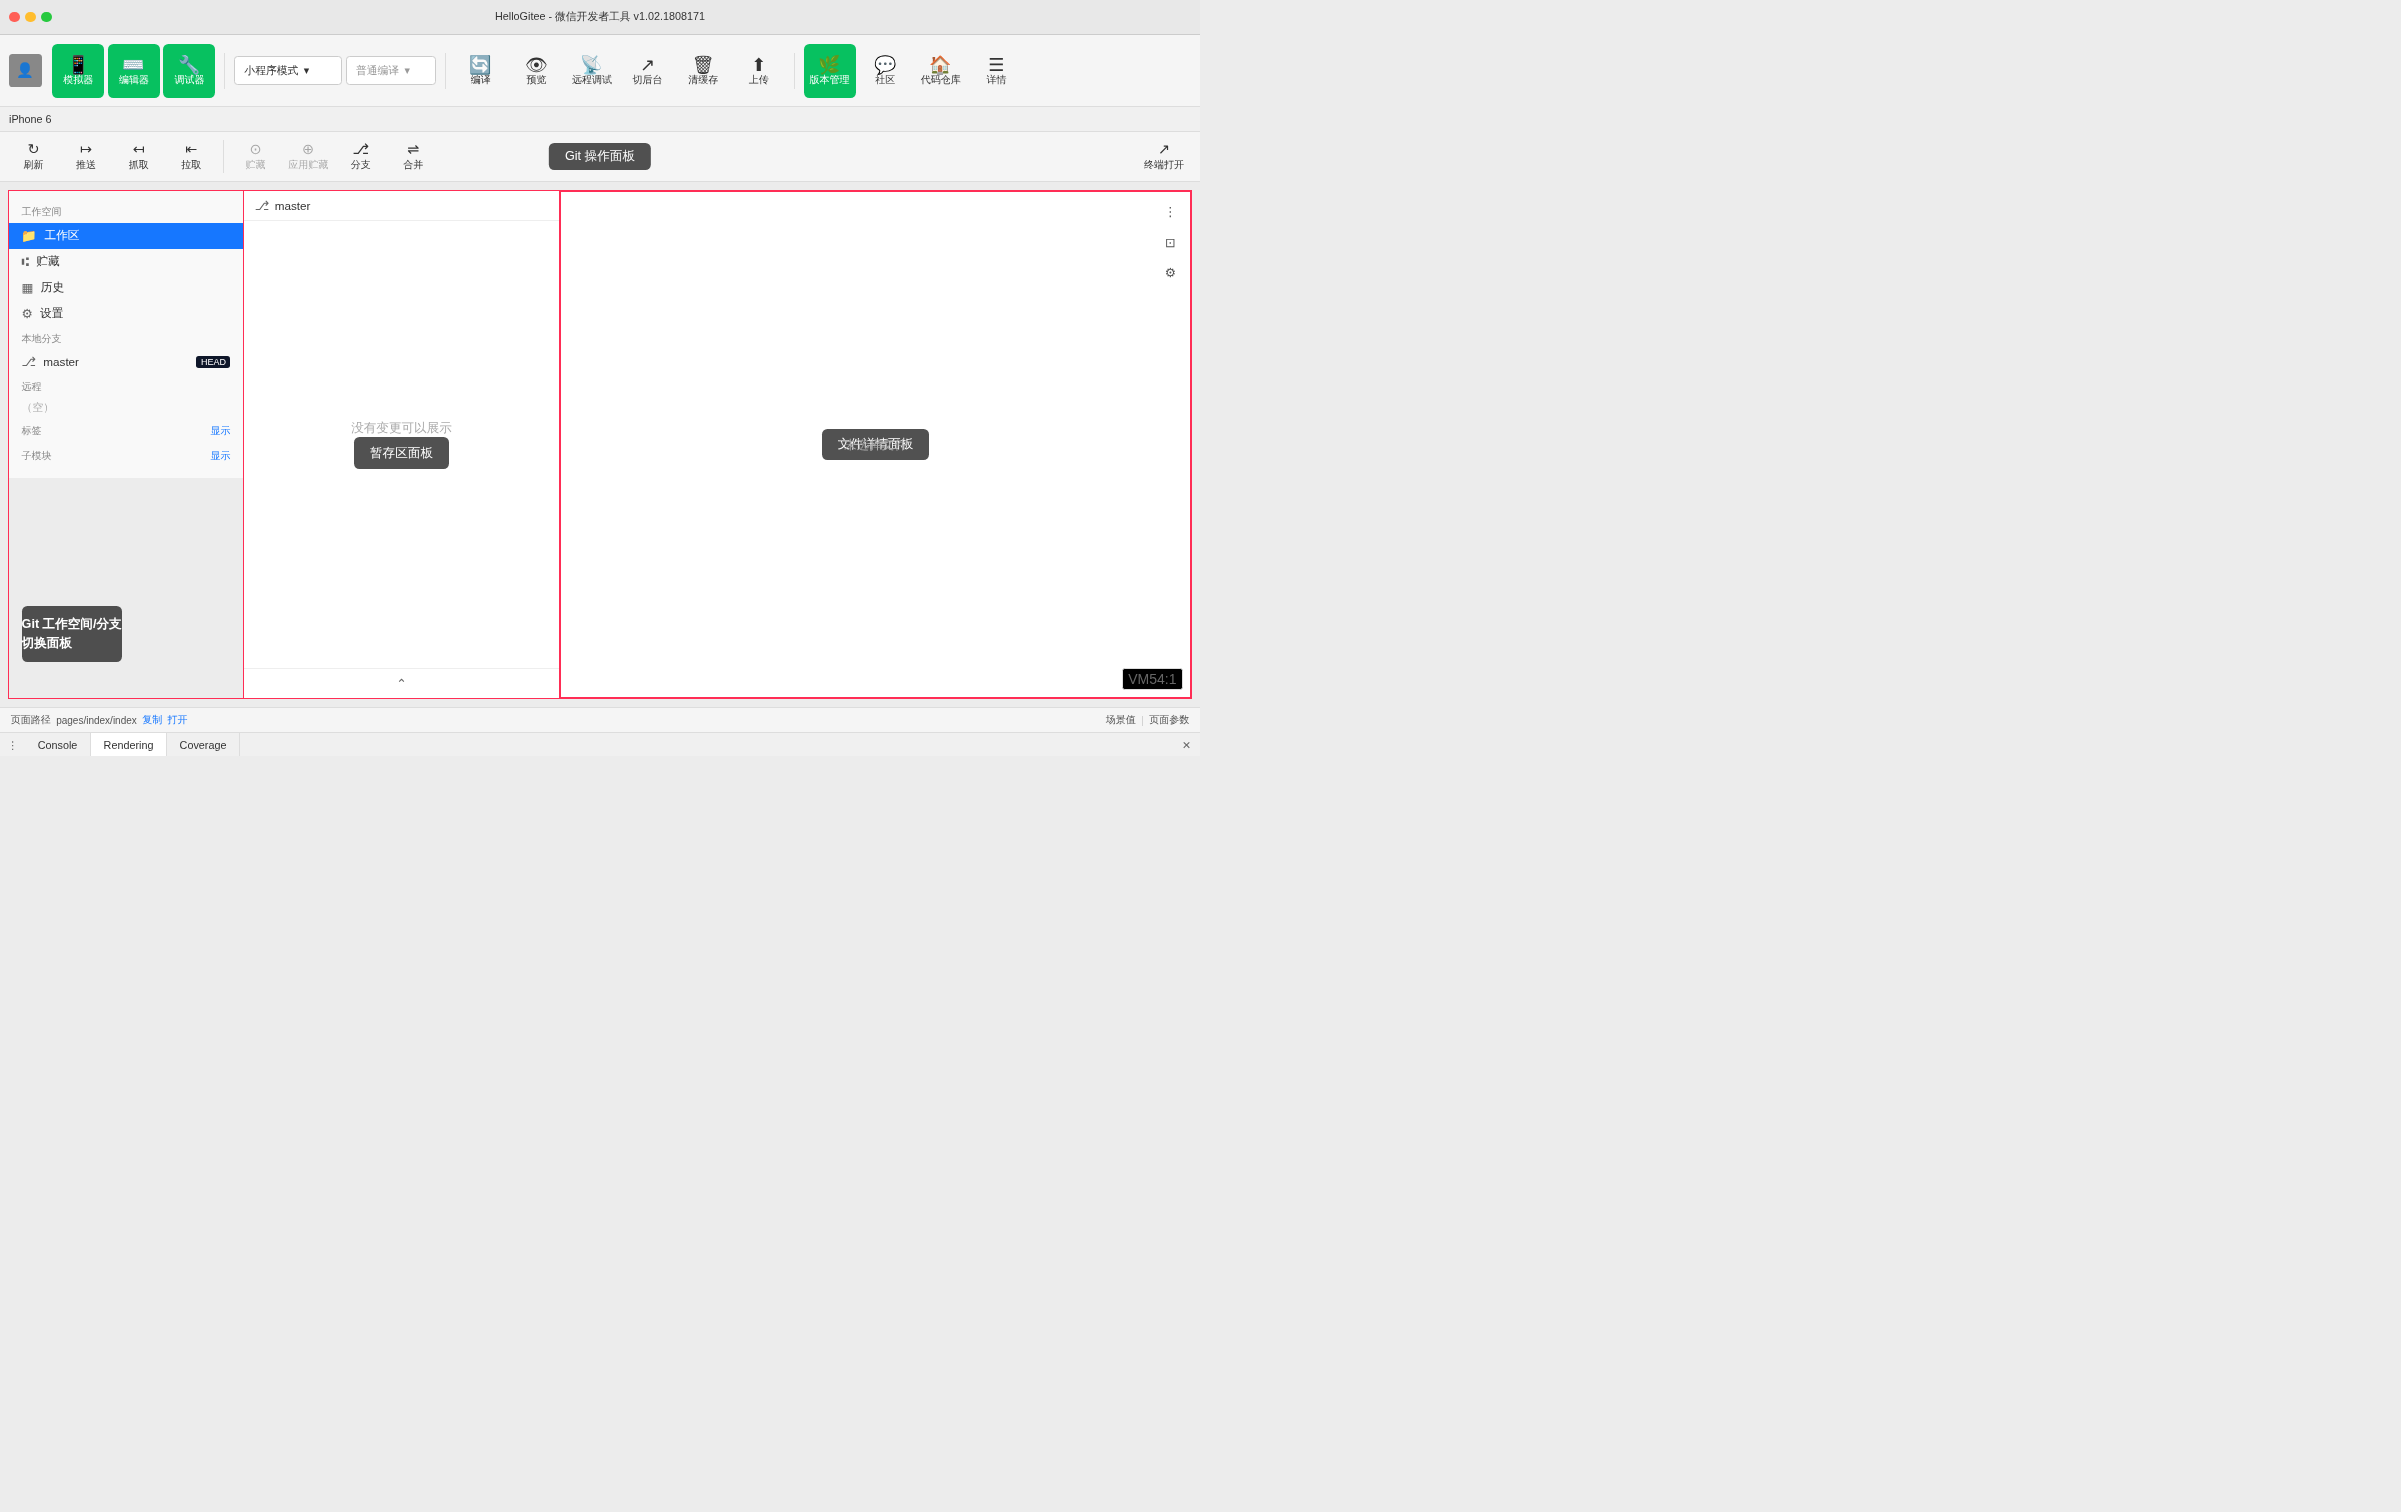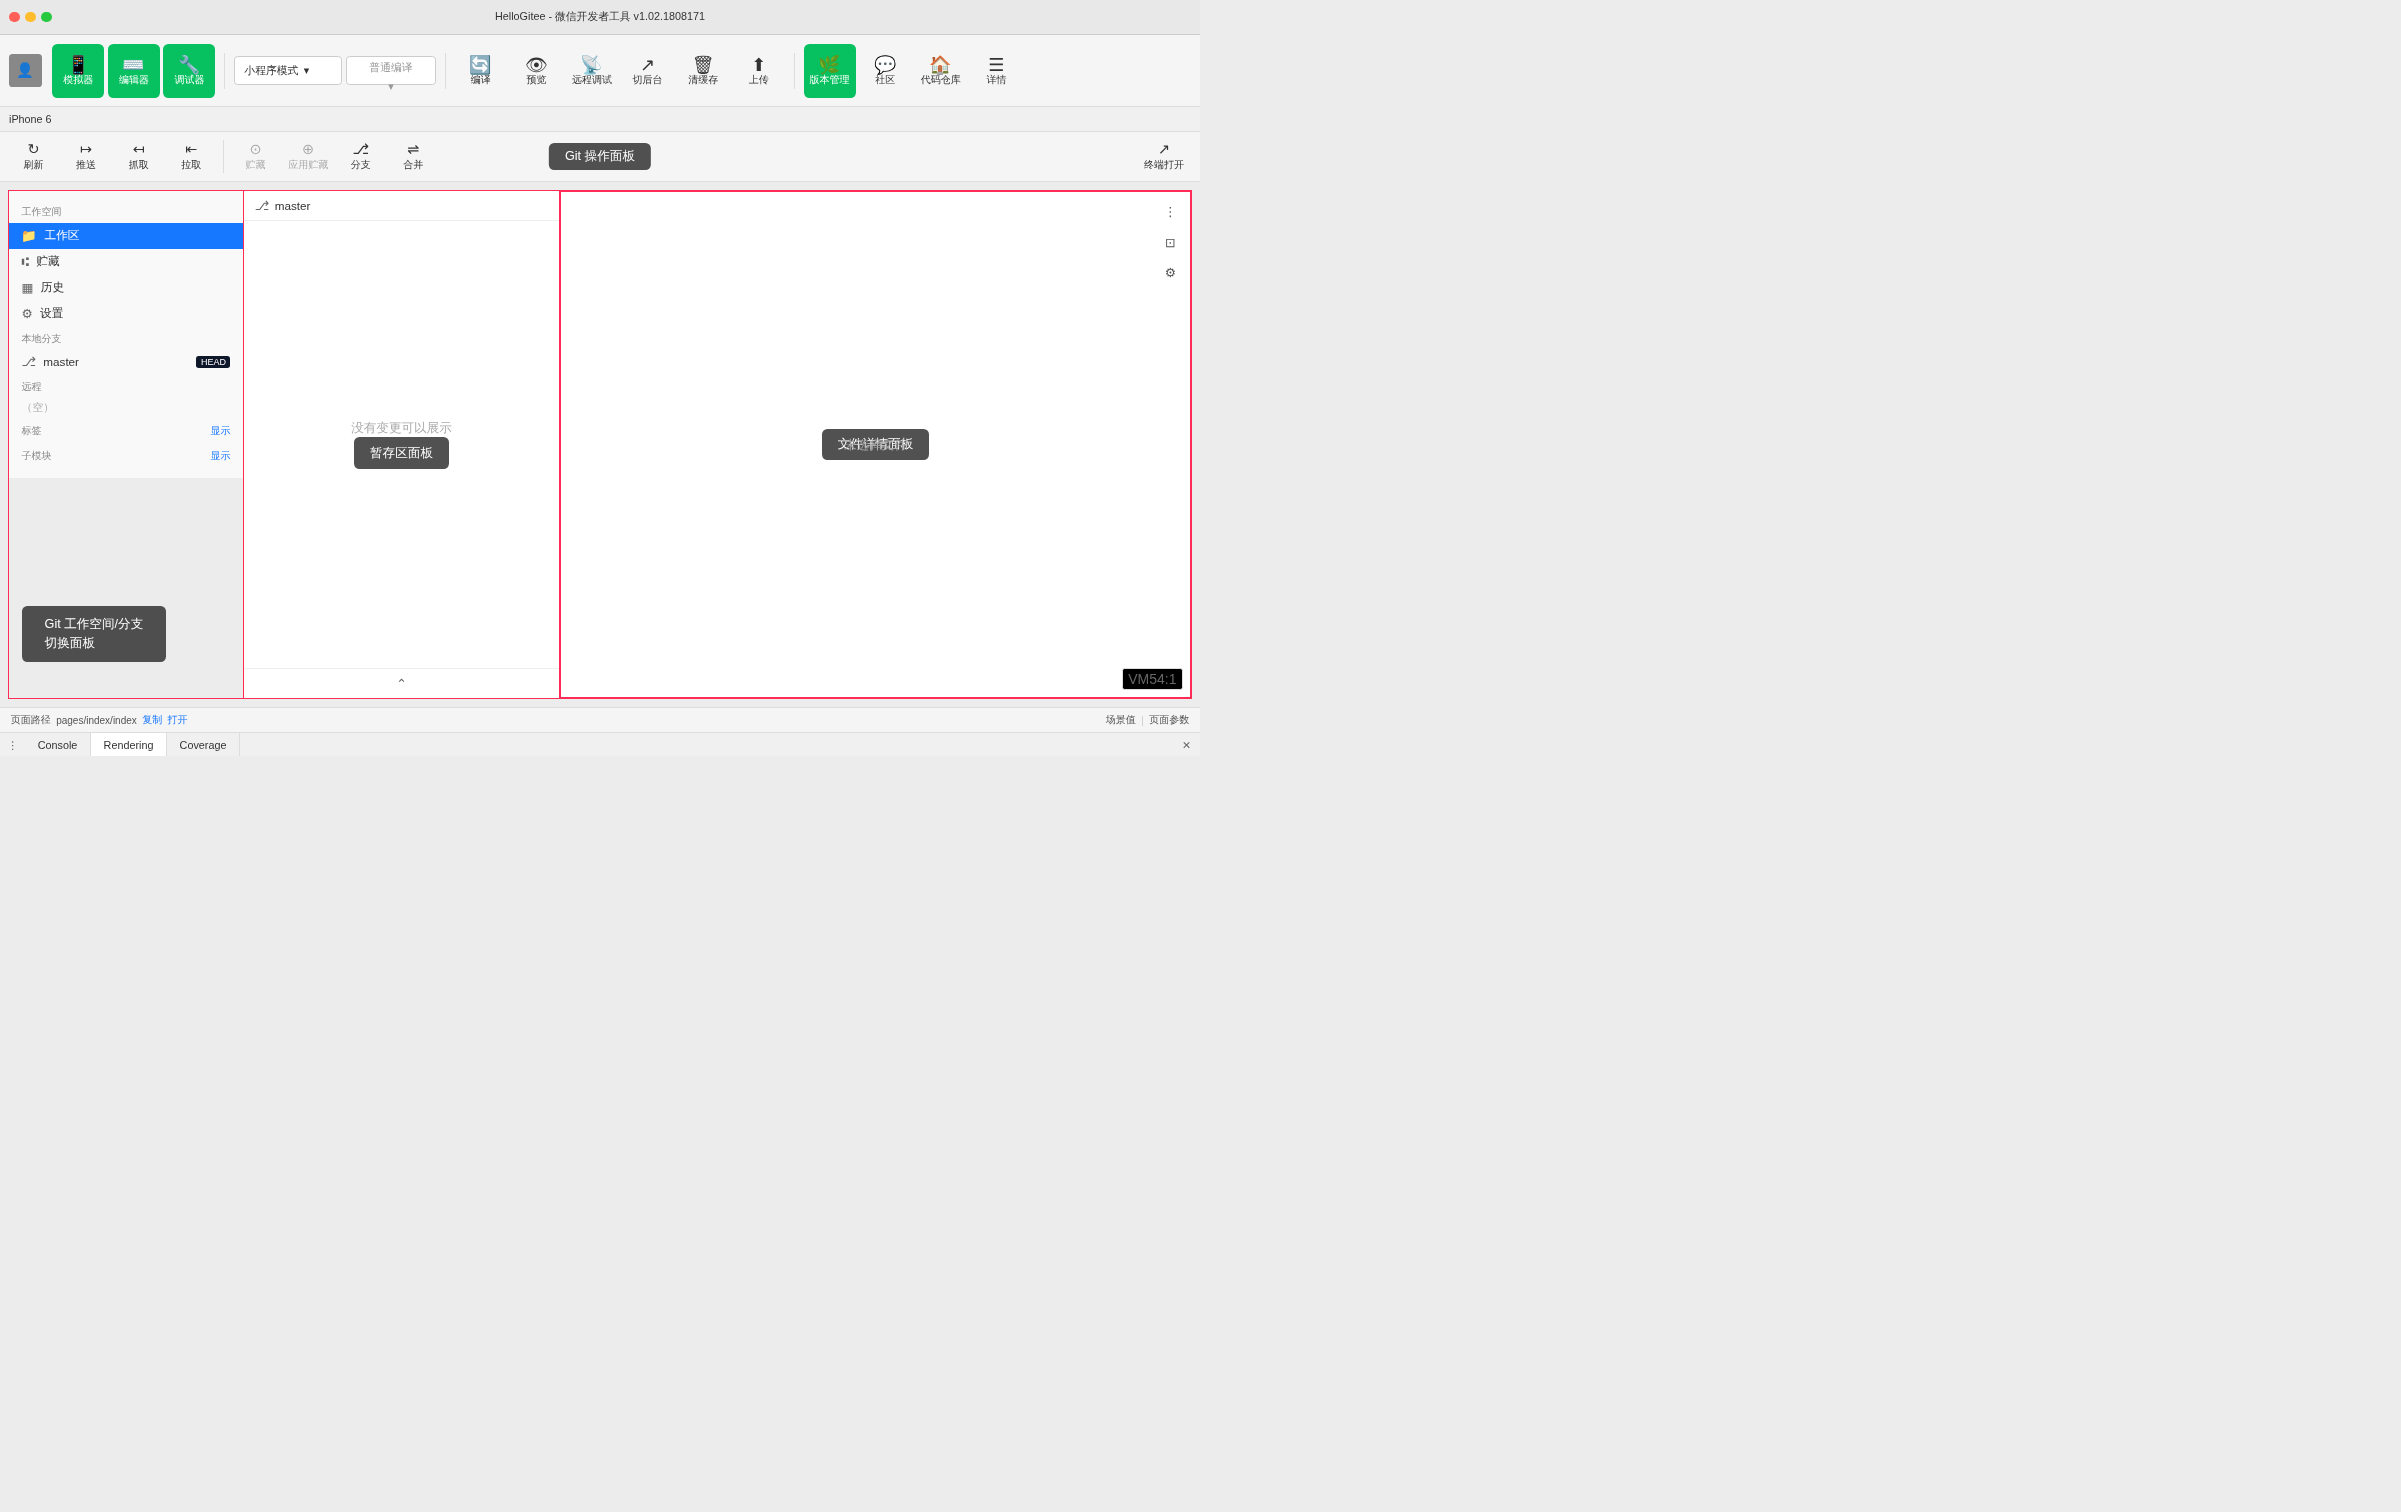--- a/index.html
+++ b/index.html
@@ -114,21 +114,20 @@
       background: white;
       border: 0.9px solid #ccc;
       border-radius: 3.6px;
       padding: 3.6px 9px;
       cursor: pointer;
       font-size: 10.8px;
       color: #999;
       gap: 5.4px;
       height: 29px;
       min-width: 90px;
-      flex-direction: column;
     }
 
     
     .iphone-label-bar {
       background: #f0f0f0;
       height: 25px;
       display: flex;
       align-items: center;
       padding: 0 9px;
       border-bottom: 0.9px solid #ddd;
@@ -264,24 +263,24 @@
       font-size: 10.8px;
     }
 
     
     .workspace-panel-label {
       position: absolute;
       bottom: 36px;
       left: 12.6px;
       background: rgba(50,50,50,0.85);
       color: white;
-      padding: 9px 23px;
+      padding: 9px 0;
       border-radius: 5.4px;
       font-size: 12.6px;
-      font-weight: 400;
+      font-weight: 700;
       line-height: 1.5;
       z-index: 10;
     }
 
     .sidebar-wrapper {
       position: relative;
       width: 235px;
       border-right: 1.8px solid #ff2d55;
     }
 

